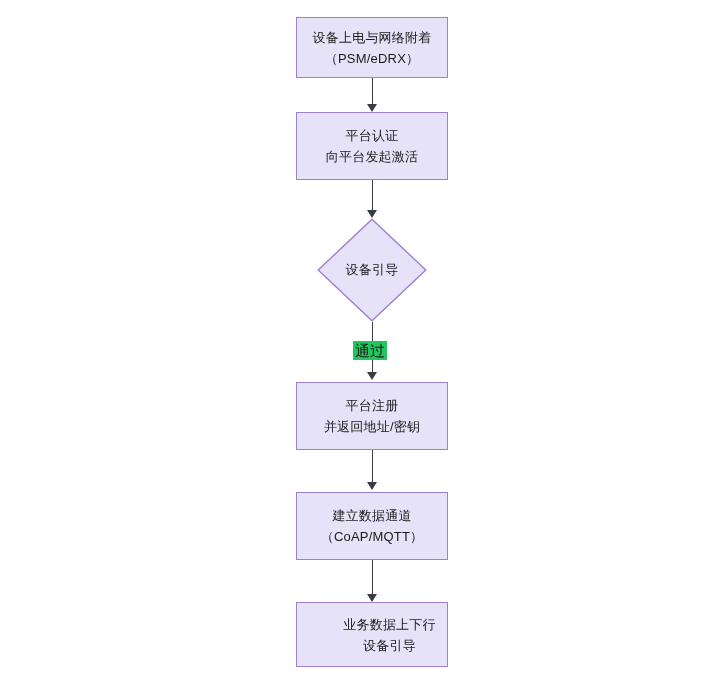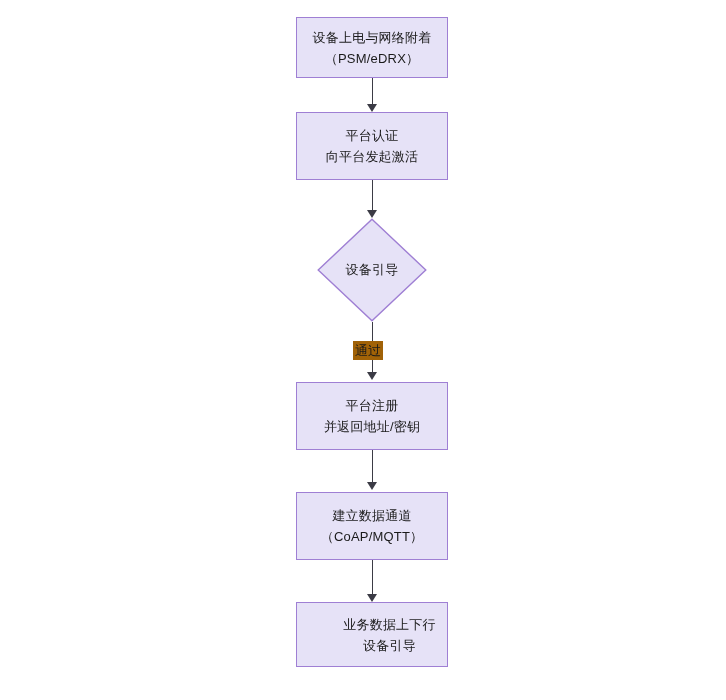--- a/index.html
+++ b/index.html
@@ -78,23 +78,23 @@
     height: 0;
     border-left: 5px solid transparent;
     border-right: 5px solid transparent;
     border-top: 8px solid #3b3b45;
     z-index: 2;
   }
 
   
   .edge-label {
     position: absolute;
-    background: #a16207;
+    background: #22c55e;
     color: #1a1a1a;
-    font-size: 13px;
+    font-size: 15px;
     line-height: 17px;
     padding: 1px 2px;
     white-space: nowrap;
     z-index: 4;
   }
 </style>
 </head>
 <body>
 
 <div id="flow-canvas">

